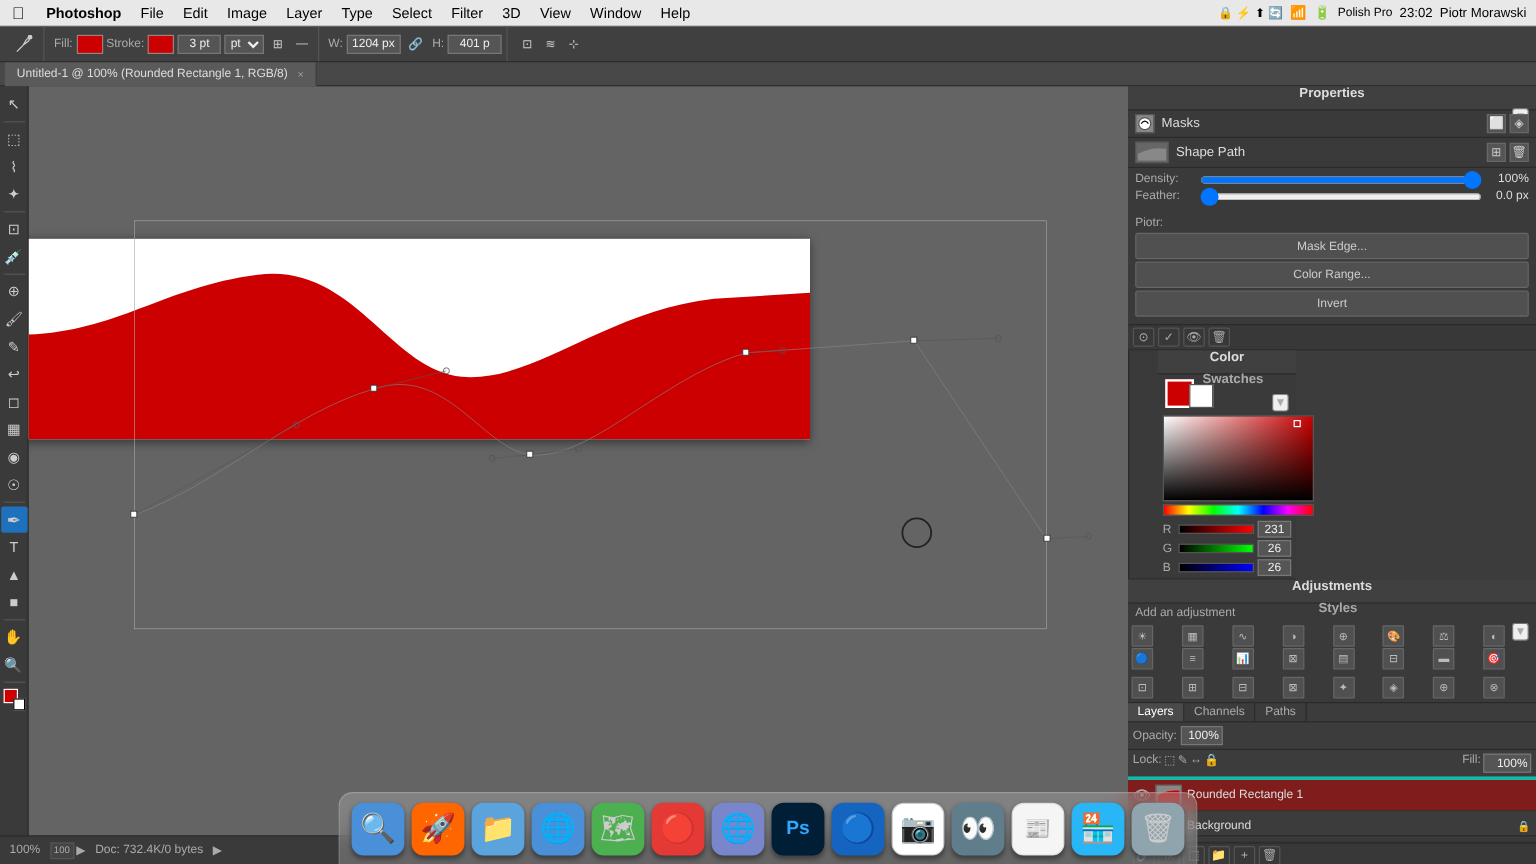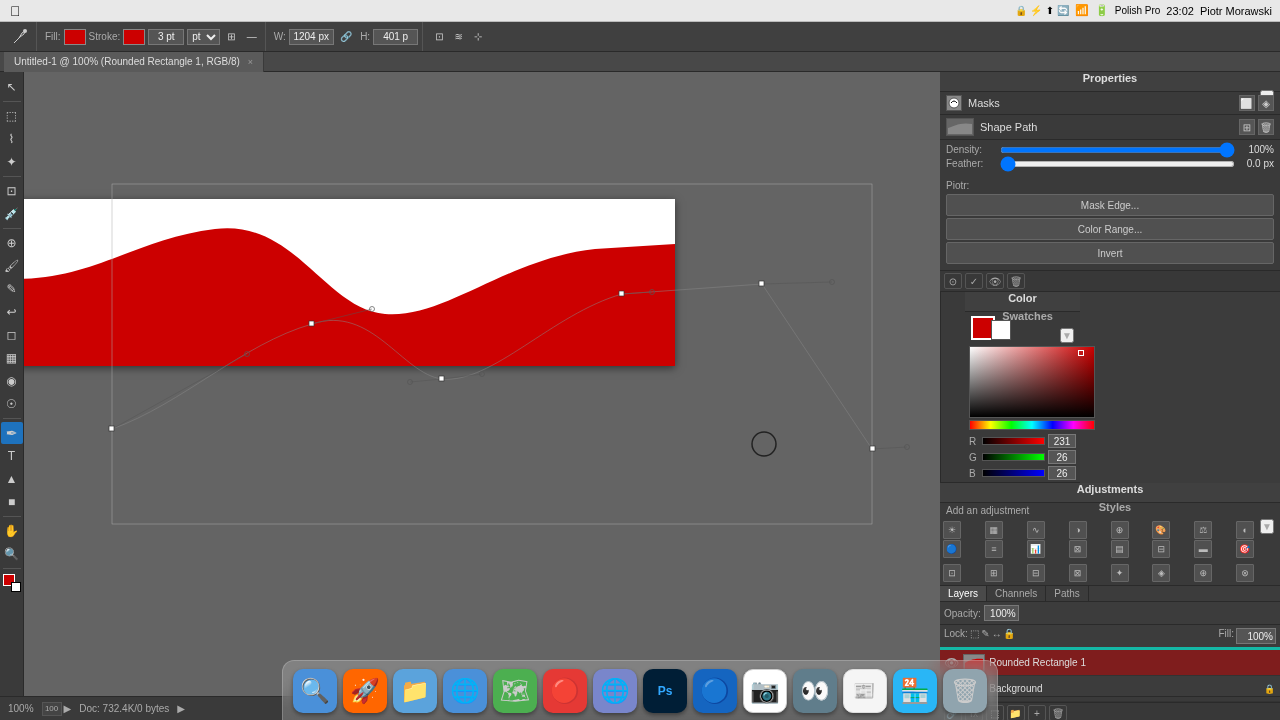--- a/index.html
+++ b/index.html
@@ -176,20 +176,34 @@
 
     
     #right-panels { display: flex; flex-direction: column; width: 340px; }
     #color-panel-container { width: 140px; border-left: 1px solid #2a2a2a; padding-left: 24px; }
   </style>
 </head>
 <body>
 
 <div id="menu-bar">
   <div class="apple-logo"></div>
+  <div class="menu-items">
+    <div class="menu-item" style="font-weight:bold;">Photoshop</div>
+    <div class="menu-item">File</div>
+    <div class="menu-item">Edit</div>
+    <div class="menu-item">Image</div>
+    <div class="menu-item">Layer</div>
+    <div class="menu-item">Type</div>
+    <div class="menu-item">Select</div>
+    <div class="menu-item">Filter</div>
+    <div class="menu-item">3D</div>
+    <div class="menu-item">View</div>
+    <div class="menu-item">Window</div>
+    <div class="menu-item">Help</div>
+  </div>
   <div class="right-side">
     <span style="font-size:10px;">🔒 ⚡ ⬆ 🔄</span>
     <span>📶</span>
     <span>🔋</span>
     <span style="font-size:10px;">Polish Pro</span>
     <span class="date-time">23:02</span>
     <span>Piotr Morawski</span>
   </div>
 </div>
 
@@ -517,20 +531,20 @@
 </div>
 
 <div id="dock">
   <div class="dock-icon" style="background:#4A90D9;">🔍</div>
   <div class="dock-icon" style="background:#ff6600;">🚀</div>
   <div class="dock-icon" style="background:#5ba3dc;">📁</div>
   <div class="dock-icon" style="background:#4A90D9;">🌐</div>
   <div class="dock-icon" style="background:#4caf50;">🗺</div>
   <div class="dock-icon" style="background:#e53935;">🔴</div>
   <div class="dock-icon" style="background:#7986cb;">🌐</div>
-  <div class="dock-icon" style="background:#001e36; color:#31a8ff; font-size:12px; font-weight:bold;">Ps</div>
+  <div class="dock-icon" style="background:#001e36; color:#31a8ff; font-size:16px; font-weight:bold;">Ps</div>
   <div class="dock-icon" style="background:#1565c0;">🔵</div>
   <div class="dock-icon" style="background:#fff; border:1px solid #ccc;">📷</div>
   <div class="dock-icon" style="background:#607d8b;">👀</div>
   <div class="dock-icon" style="background:#f5f5f5; border:1px solid #ddd; font-size:18px;">📰</div>
   <div class="dock-icon" style="background:#29b6f6;">🏪</div>
   <div class="dock-icon" style="background:#90a4ae;">🗑</div>
 </div>
 
 </body></html>

